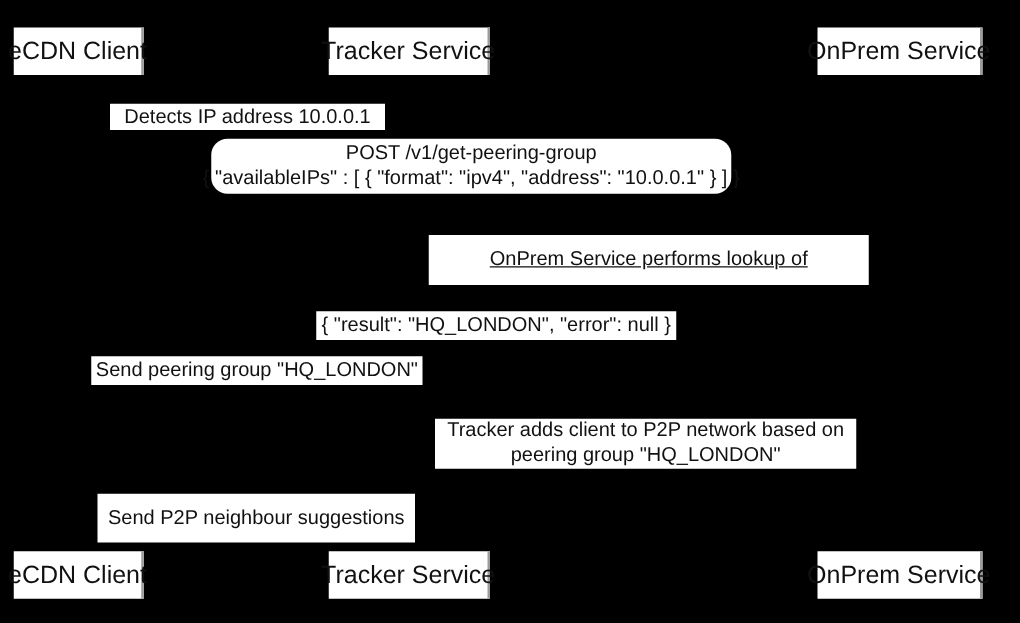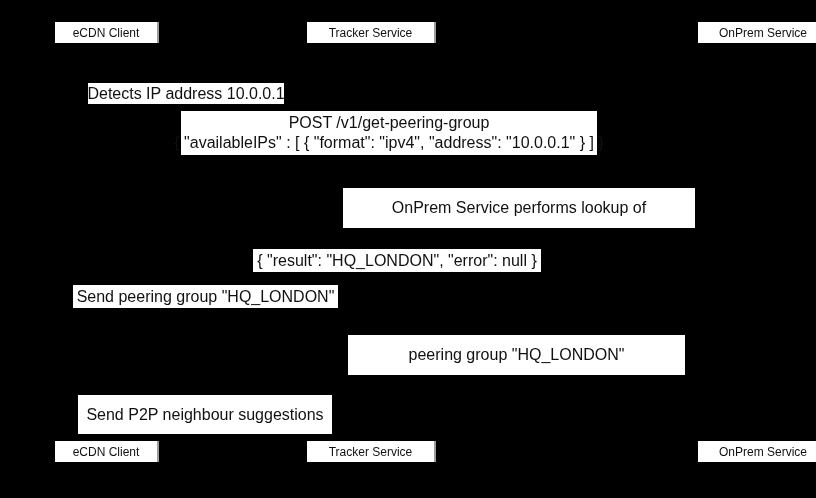--- a/index.html
+++ b/index.html
@@ -10,32 +10,31 @@
   #stage {
     position: relative;
     width: 816px;
     height: 498px;
     background: #000000;
     overflow: hidden;
     font-family: "Liberation Sans", "DejaVu Sans", sans-serif;
   }
   .actor {
     position: absolute;
-    height: 21px;
+    height: 38px;
     background: #ffffff;
     color: #111111;
-    font-size: 12px;
+    font-size: 20px;
     display: flex;
     align-items: center;
     justify-content: center;
     white-space: nowrap;
     border-right: 2px solid #9c9c9c;
     box-sizing: border-box;
     z-index: 2;
-    margin-left: 44px;
   }
   #actor-top-ecdn    { left: 11px;  top: 22px;  width: 104px; }
   #actor-top-tracker { left: 263px; top: 22px;  width: 129px; }
   #actor-top-onprem  { left: 654px; top: 22px;  width: 132px; }
   #actor-bot-ecdn    { left: 11px;  top: 441px; width: 104px; }
   #actor-bot-tracker { left: 263px; top: 441px; width: 129px; }
   #actor-bot-onprem  { left: 654px; top: 441px; width: 132px; }
 
   .lifeline {
     position: absolute;
@@ -57,23 +56,23 @@
     line-height: 20px;
     display: flex;
     flex-direction: column;
     align-items: center;
     justify-content: center;
     text-align: center;
     white-space: nowrap;
     z-index: 3;
   }
   .msg span { display: block; }
-  #m1 { left: 88px;  top: 83px;  width: 196px; height: 21px; justify-content: flex-end; }
-  #m2 { left: 181px; top: 111px; width: 416px; height: 44px; }
-  #m3 { left: 343px; top: 188px; width: 352px; height: 40px; }
+  #m1 { left: 88px;  top: 83px;  width: 220px; height: 21px; justify-content: flex-end; }
+  #m2 { left: 169px; top: 111px; width: 416px; height: 44px; border-radius: 13px; }
+  #m3 { left: 343px; top: 188px; width: 352px; height: 40px; text-decoration: underline; }
   #m4 { left: 253px; top: 249px; width: 288px; height: 23px; }
   #m5 { left: 73px;  top: 285px; width: 265px; height: 23px; }
   #m6 { left: 348px; top: 335px; width: 337px; height: 40px; }
   #m7 { left: 78px;  top: 395px; width: 254px; height: 39px; }
 </style>
 </head>
 <body>
 
 <div id="stage">
 
@@ -100,20 +99,21 @@
 
   <div class="msg" id="m4">
     <span>{ "result": "HQ_LONDON", "error": null }</span>
   </div>
 
   <div class="msg" id="m5">
     <span>Send peering group "HQ_LONDON"</span>
   </div>
 
   <div class="msg" id="m6">
+    <span>Tracker adds client to P2P network based on</span>
     <span>peering group "HQ_LONDON"</span>
   </div>
 
   <div class="msg" id="m7">
     <span>Send P2P neighbour suggestions</span>
   </div>
 
   <div class="actor" id="actor-bot-ecdn">eCDN Client</div>
   <div class="actor" id="actor-bot-tracker">Tracker Service</div>
   <div class="actor" id="actor-bot-onprem">OnPrem Service</div>

